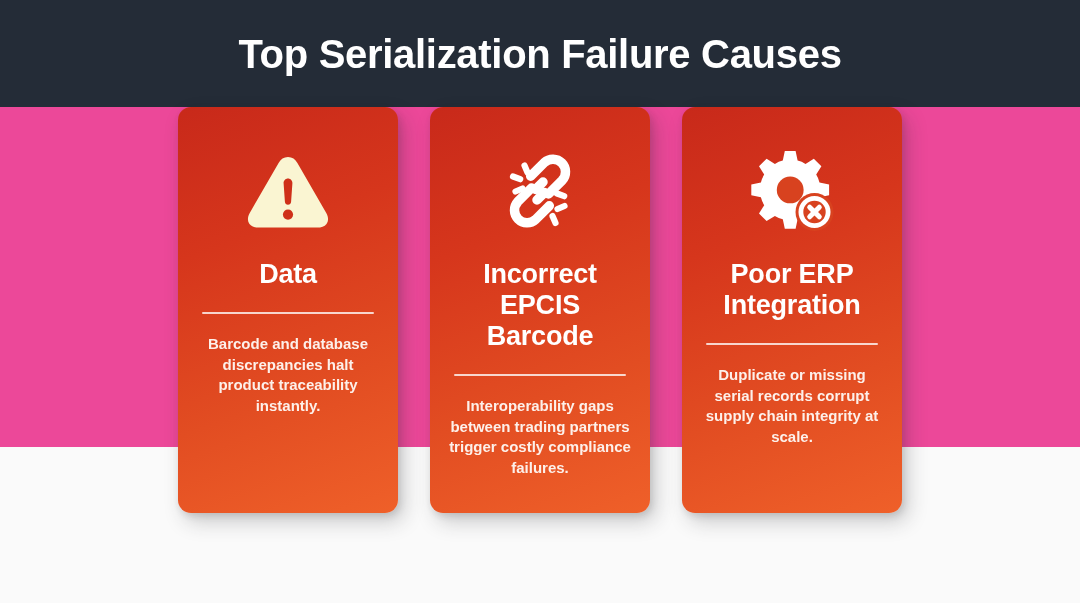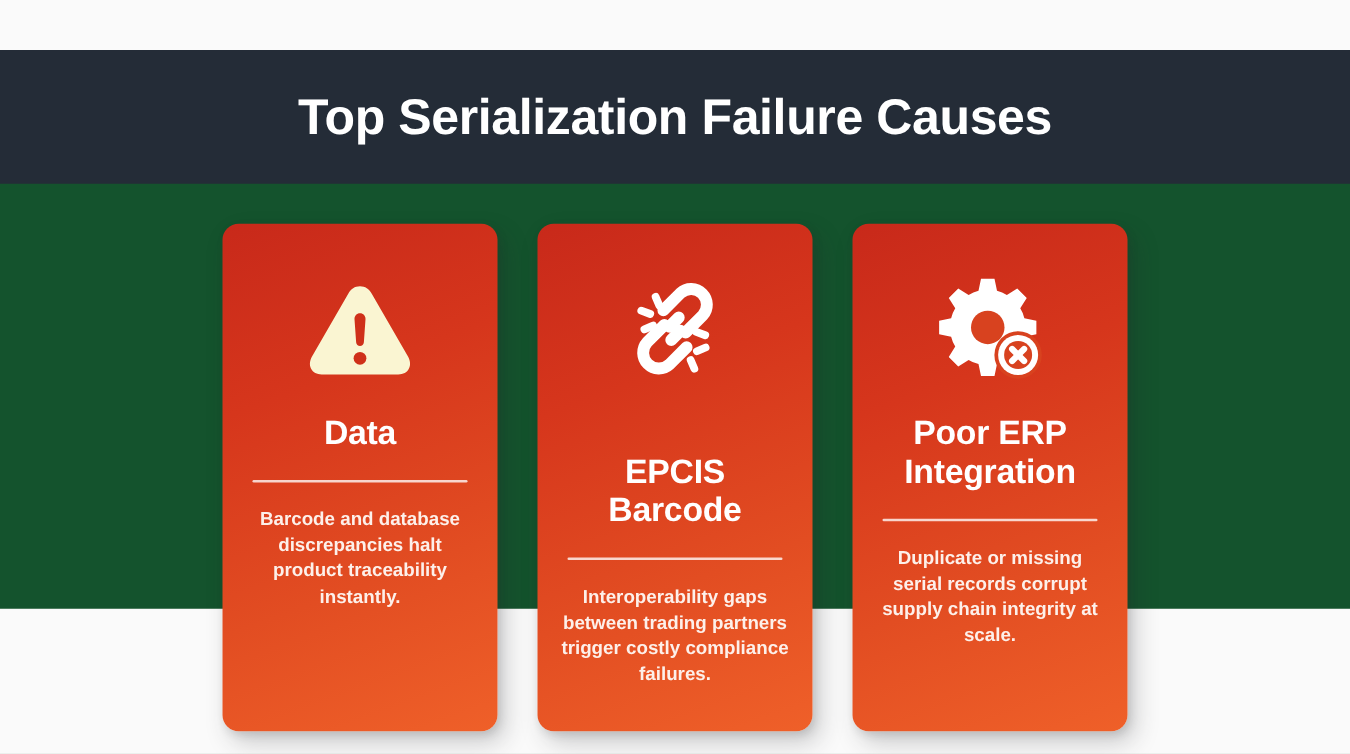--- a/index.html
+++ b/index.html
@@ -7,24 +7,23 @@
   html, body {
     width:1080px; height:603px;
     font-family:"Liberation Sans", sans-serif;
     background:#fafafa;
     overflow:hidden;
   }
 
   #infographic {
     position:relative;
     width:1080px; height:447px;
-    background:#14532d;
+    background:#ec4899;
     display:flex;
     flex-direction:column;
-    margin-top:40px;
   }
 
   
   .header-bar {
     width:100%;
     height:107px;
     background:#242c37;
     display:flex;
     align-items:center;
     justify-content:center;
@@ -39,21 +38,20 @@
     line-height:1.1;
   }
 
   
   .cards-area {
     flex:1 1 auto;
     display:flex;
     justify-content:center;
     align-items:flex-start;
     gap:32px;
-    padding-top:32px;
   }
 
   .card {
     width:220px;
     height:406px;
     border-radius:13px;
     background:linear-gradient(160deg, #c8291a 0%, #d6361c 32%, #e24d22 68%, #ef6029 100%);
     box-shadow:6px 9px 20px rgba(40,40,45,0.22), 2px 3px 7px rgba(40,40,45,0.14);
     display:flex;
     flex-direction:column;
@@ -139,21 +137,21 @@
             <line x1="15.0" y1="27.5" x2="22.2" y2="30.2"></line>
             <line x1="17.5" y1="42.5" x2="24.5" y2="39.5"></line>
 
             <line x1="59.0" y1="44.5" x2="66.2" y2="47.2"></line>
             <line x1="66.5" y1="57.0" x2="59.5" y2="60.0"></line>
             <line x1="54.5" y1="67.0" x2="57.5" y2="74.0"></line>
           </g>
         </svg>
       </div>
       <div class="card-title">
-        <br>
+        <span>Incorrect</span><br>
         <span>EPCIS Barcode</span>
       </div>
       <div class="card-divider"></div>
       <p class="card-body">Interoperability gaps between trading partners trigger costly compliance failures.</p>
     </div>
 
     <div class="card">
       <div class="card-icon">
         <svg width="88" height="84" viewBox="0 0 88 84" aria-hidden="true">
 

